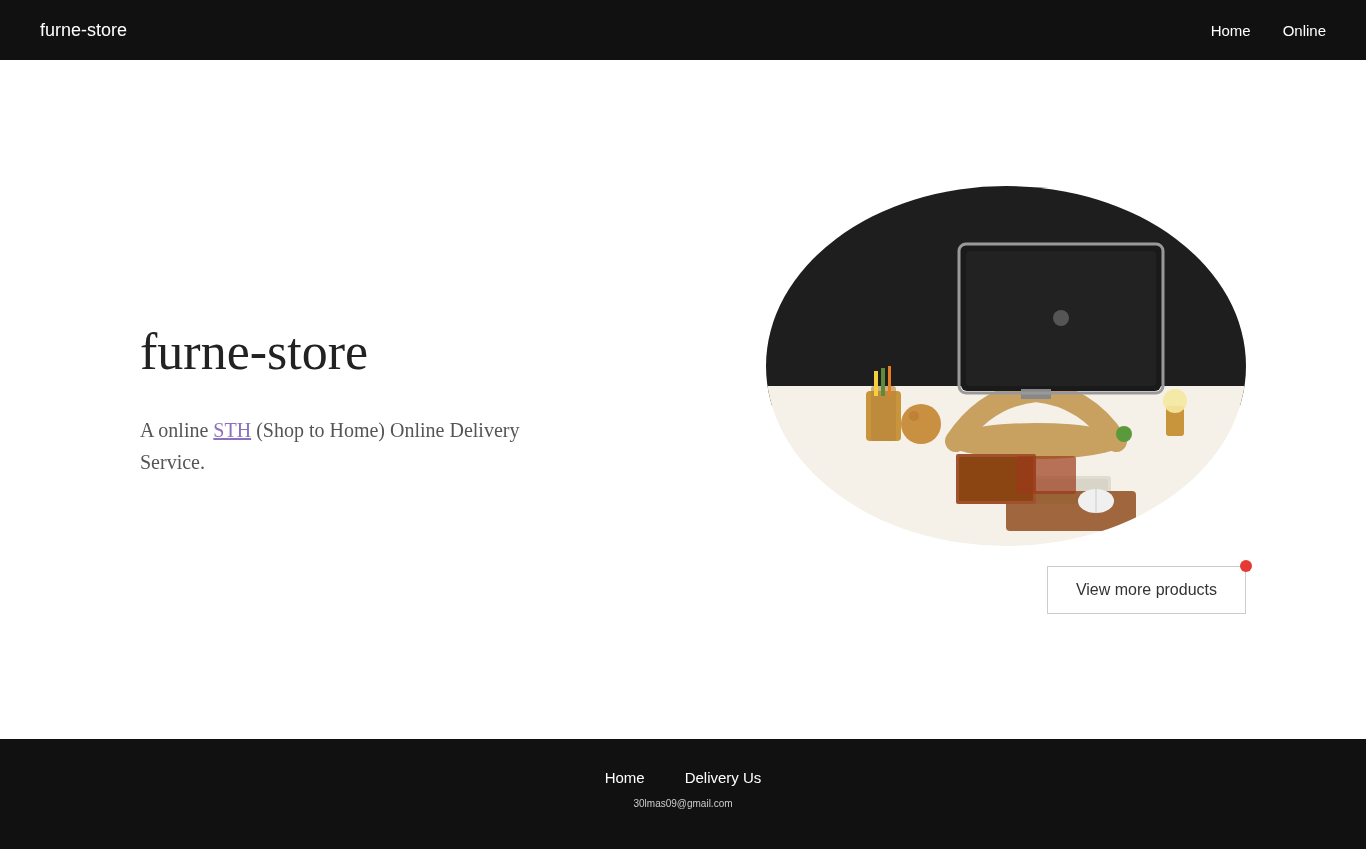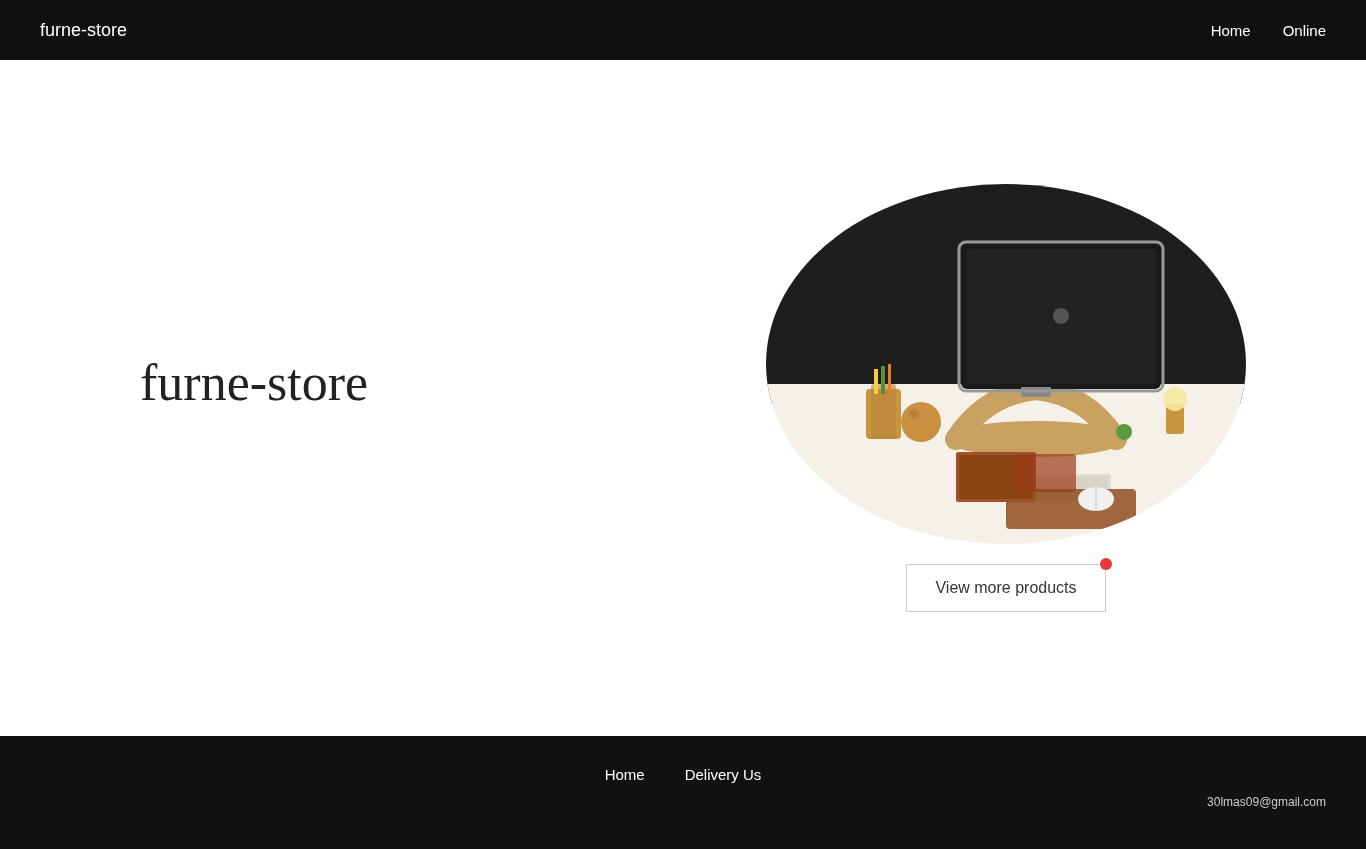--- a/index.html
+++ b/index.html
@@ -78,21 +78,21 @@
     }
 
     .hero-description .sth-link {
       color: #8b6fc0;
       text-decoration: underline;
     }
 
     .hero-right {
       display: flex;
       flex-direction: column;
-      align-items: center;
+      align-items: flex-end;
       gap: 20px;
       position: relative;
     }
 
     .hero-image-wrapper {
       width: 480px;
       height: 360px;
       border-radius: 50%;
       overflow: hidden;
       position: relative;
@@ -149,25 +149,24 @@
     }
 
     .footer-nav a {
       color: #fff;
       text-decoration: none;
       font-size: 15px;
       font-family: Arial, sans-serif;
     }
 
     .footer-email {
-      font-size: 12px;
+      font-size: 10px;
       color: #ccc;
       margin-bottom: 10px;
       font-family: Arial, sans-serif;
-      text-align: right;
     }
 
     .footer-copyright {
       font-size: 13px;
       color: #aaa;
       font-family: Arial, sans-serif;
     }
   </style>
 </head>
 <body>
@@ -176,20 +175,23 @@
   <span class="header-logo">furne-store</span>
   <nav class="header-nav">
     <a href="#">Home</a>
     <a href="#">Online</a>
   </nav>
 </header>
 
 <main class="hero">
   <div class="hero-left">
     <div class="hero-brand">furne-store</div>
+    <p class="hero-description">
+      <span>A online </span><a href="#" class="sth-link">STH</a><span> (Shop to Home) Online Delivery Service.</span>
+    </p>
   </div>
 
   <div class="hero-right">
     <div class="hero-image-wrapper">
       
       <svg class="desk-scene" viewBox="0 0 480 360" xmlns="http://www.w3.org/2000/svg">
 
         <rect width="480" height="220" fill="#1e1e1e"></rect>
 
         <rect y="200" width="480" height="160" fill="#f5f0e8"></rect>

